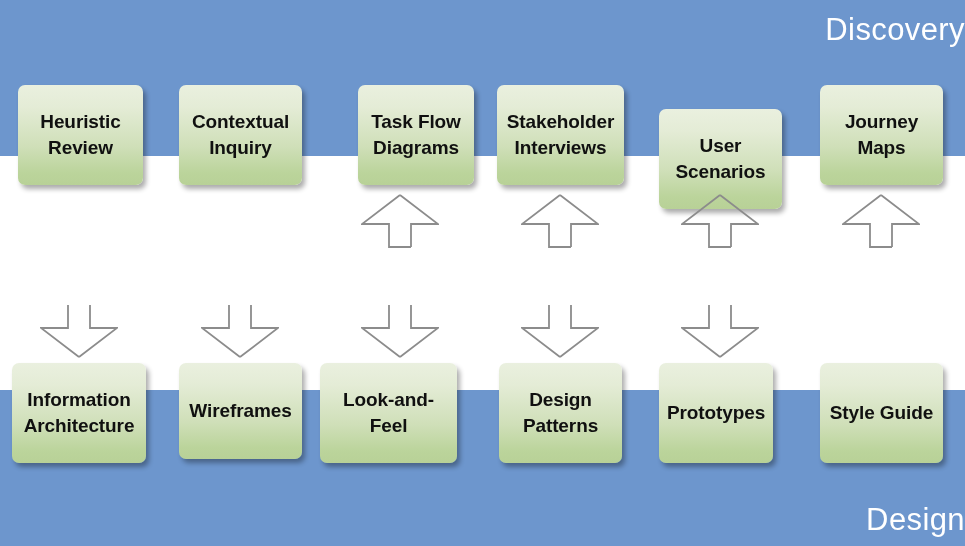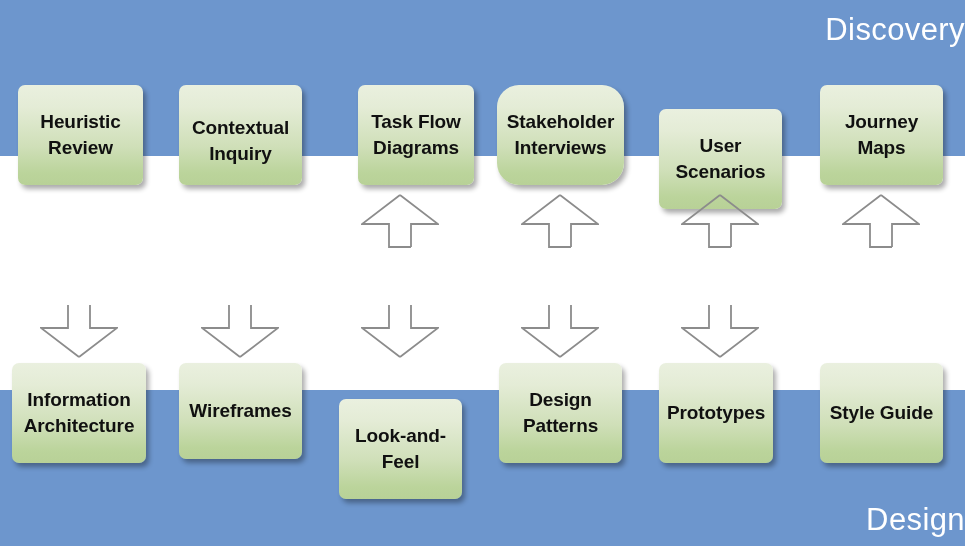--- a/index.html
+++ b/index.html
@@ -82,50 +82,50 @@
 
   <div class="band-title" id="title-discovery">Discovery</div>
 
   <div class="band-title" id="title-design">Design</div>
 
   <div id="cards-top">
       <div class="card" style="left: 18px; top: 85px; width: 125px; height: 100px;">
         <span>Heuristic
 Review</span>
       </div>
-      <div class="card" style="left: 179px; top: 85px; width: 123px; height: 100px; align-items: flex-end;">
+      <div class="card" style="left: 179px; top: 85px; width: 123px; height: 100px;">
         <span>Contextual
 Inquiry</span>
       </div>
       <div class="card" style="left: 358px; top: 85px; width: 116px; height: 100px;">
         <span>Task Flow
 Diagrams</span>
       </div>
-      <div class="card" style="left: 497px; top: 85px; width: 127px; height: 100px; border-radius: 22px;">
+      <div class="card" style="left: 497px; top: 85px; width: 127px; height: 100px;">
         <span>Stakeholder
 Interviews</span>
       </div>
       <div class="card" style="left: 659px; top: 85px; width: 123px; height: 100px; margin-top: 24px;">
         <span>User
 Scenarios</span>
       </div>
       <div class="card" style="left: 820px; top: 85px; width: 123px; height: 100px;">
         <span>Journey
 Maps</span>
       </div>
     </div>
   <div id="cards-bottom">
       <div class="card" style="left: 12px; top: 363px; width: 134px; height: 100px;">
         <span>Information
 Architecture</span>
       </div>
       <div class="card" style="left: 179px; top: 363px; width: 123px; height: 96px;">
         <span>Wireframes</span>
       </div>
-      <div class="card" style="left: 339px; top: 363px; width: 123px; height: 100px; margin-top: 36px;">
+      <div class="card" style="left: 320px; top: 363px; width: 137px; height: 100px;">
         <span>Look-and-
 Feel</span>
       </div>
       <div class="card" style="left: 499px; top: 363px; width: 123px; height: 100px;">
         <span>Design
 Patterns</span>
       </div>
       <div class="card" style="left: 659px; top: 363px; width: 114px; height: 100px;">
         <span>Prototypes</span>
       </div>

